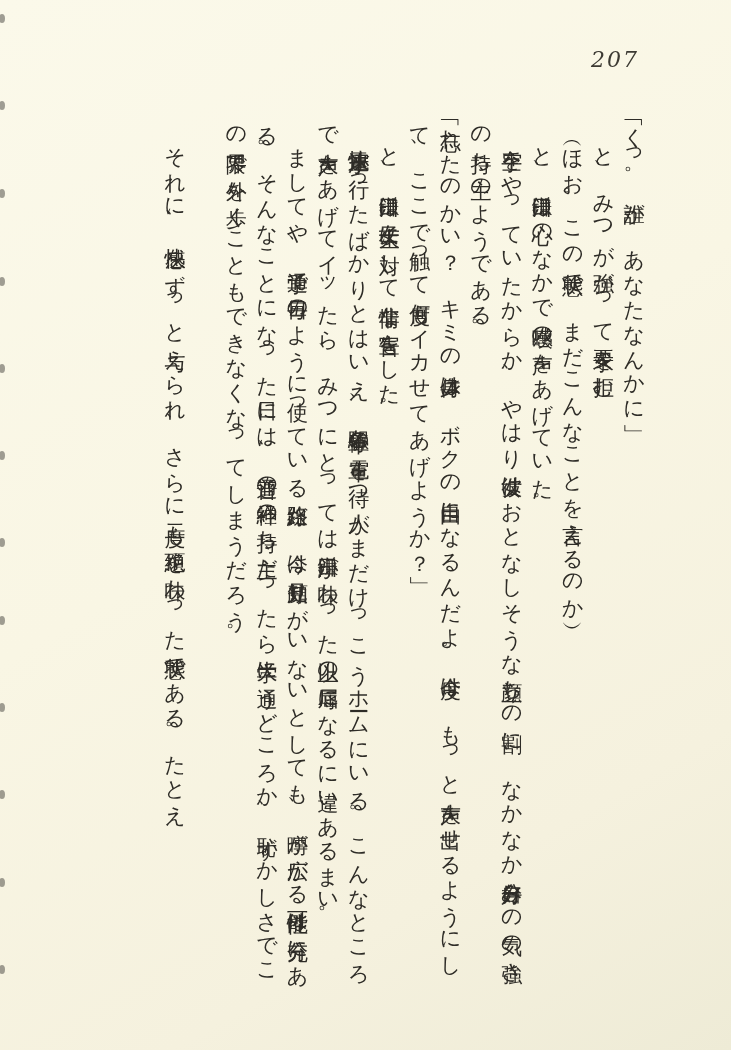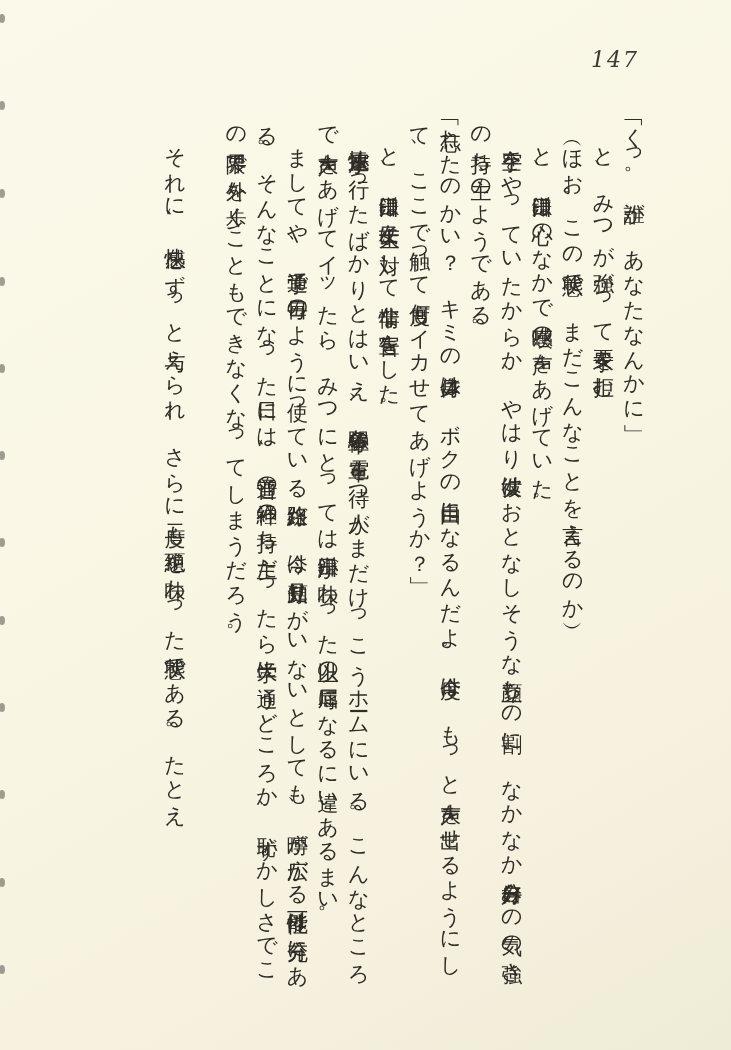--- a/index.html
+++ b/index.html
@@ -45,21 +45,21 @@
     border-radius: 50%;
     background: #55534d;
     opacity: 0.55;
     filter: blur(0.6px);
   }
 </style>
 </head>
 <body>
 
 <div class="page">
-  <div class="page-number">147</div>
+  <div class="page-number">207</div>
 
   <div class="text-block">
       <p class="">「くっ。誰が、あなたなんかに」</p>
       <p class="indent">と、みつが強がって要求を拒む。</p>
       <p class="indent">（ほお。この状態で、まだこんなことを言えるのか）</p>
       <p class="indent">と、鎌田は心のなかで感嘆の声をあげていた。</p>
       <p class="indent">空手をやっていたからか、やはり彼女はおとなしそうな顔立ちの割に、なかなか自分好みの気の強さの持ち主のようである。</p>
       <p class="">「忘れたのかい？　キミの身体は、ボクの自由になるんだよ。今度は、もっと大声を出せるようにして、ここで触って何度もイカせてあげようか？」</p>
       <p class="indent">と、鎌田は女子大生に対して非情な宣告をした。</p>
       <p class="indent">快速電車が行ったばかりとはいえ、各駅停車の電車を待つ人がまだけっこうホームにいる。こんなところで大声をあげてイッたら、みつにとっては鎌田が味わった以上の屈辱になるに違いあるまい。</p>

